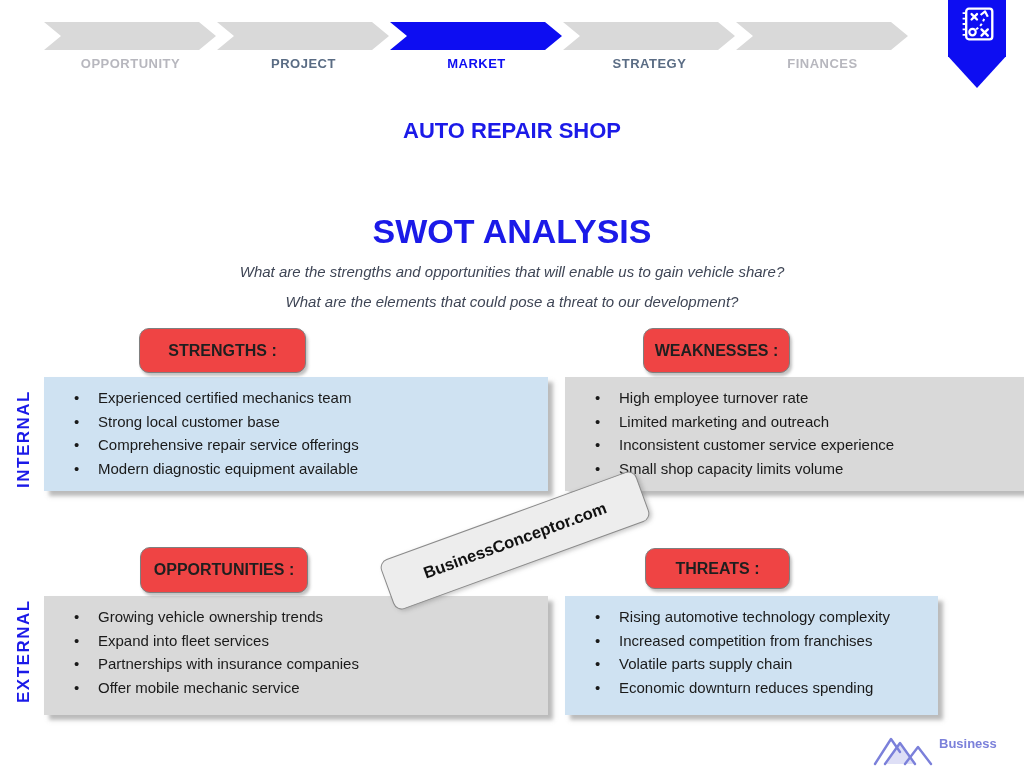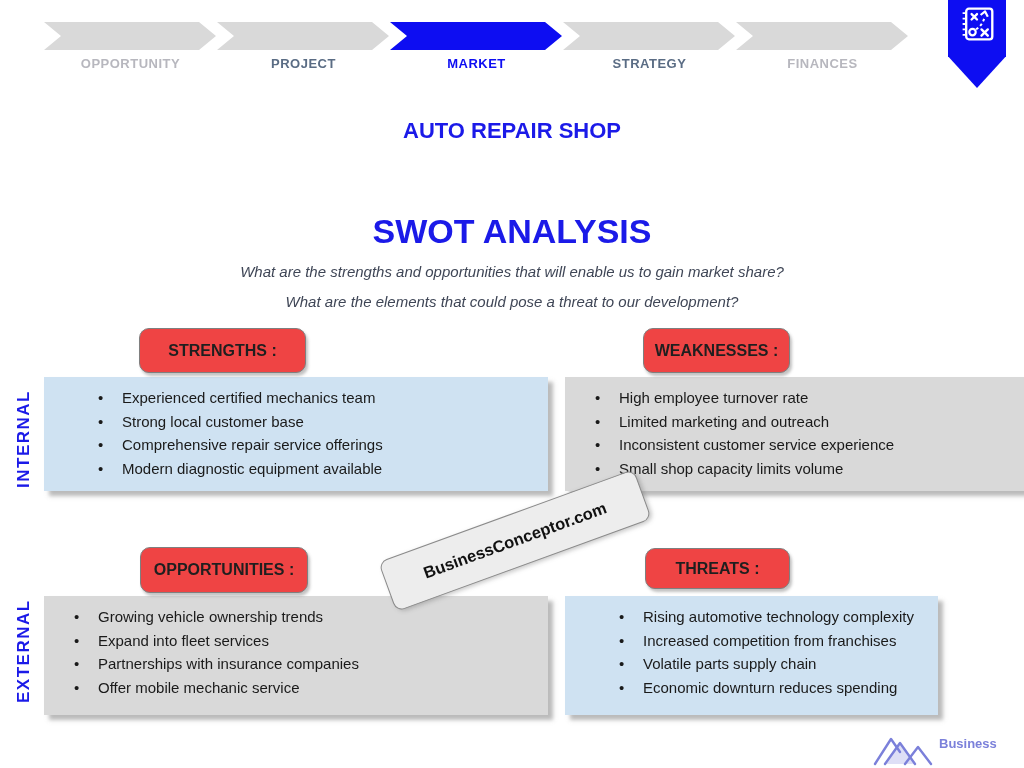--- a/index.html
+++ b/index.html
@@ -44,21 +44,21 @@
              display:flex; align-items:center; justify-content:center;
              font-size:16px; font-weight:bold; color:#1f1f1f;
              box-shadow:2px 3px 3px rgba(120,120,120,.45); z-index:2; }
   .h-strengths     { left:139px; top:328px; width:167px; height:45px; }
   .h-weaknesses    { left:643px; top:328px; width:147px; height:45px; }
   .h-opportunities { left:140px; top:547px; width:168px; height:46px; }
   .h-threats       { left:645px; top:548px; width:145px; height:41px; }
 
   
   .panel { position:absolute; box-shadow:5px 5px 4px rgba(120,120,120,.5); z-index:1; }
-  .panel.blue { background:#cfe2f2;padding-left:24px; }
+  .panel.blue { background:#cfe2f2; }
   .panel.gray { background:#d9d9d9; }
   .p-strengths     { left:44px;  top:377px; width:504px; height:114px; }
   .p-weaknesses    { left:565px; top:377px; width:483px; height:114px; }
   .p-opportunities { left:44px;  top:596px; width:504px; height:119px; }
   .p-threats       { left:565px; top:596px; width:373px; height:119px; }
   .panel ul { list-style:none; margin:9px 0 0 30px; }
   .panel li { position:relative; padding-left:24px; font-size:15px; line-height:23.5px; color:#1a1a1a; }
   .panel li::before { content:"\2022"; position:absolute; left:0; top:0; color:#1a1a1a; }
 
   
@@ -101,21 +101,21 @@
       <path d="M14 9l6 6 M20 9l-6 6" stroke="#ffffff" stroke-width="2.6" fill="none" stroke-linecap="round"></path>
       <path d="M25 26l7 7 M32 26l-7 7" stroke="#ffffff" stroke-width="2.6" fill="none" stroke-linecap="round"></path>
       <circle cx="15" cy="29" r="3.6" fill="none" stroke="#ffffff" stroke-width="2.4"></circle>
       <path d="M19 26c4-3 7-6 9-12" fill="none" stroke="#ffffff" stroke-width="2.2" stroke-dasharray="3 3"></path>
       <path d="M24 10l5-4 3 6" fill="none" stroke="#ffffff" stroke-width="2.4" stroke-linejoin="round"></path>
     </svg>
   </div>
 
   <div class="title-main">AUTO REPAIR SHOP</div>
   <div class="title-sub">SWOT ANALYSIS</div>
-  <div class="question q1">What are the strengths and opportunities that will enable us to gain market share?</div>
+  <div class="question q1">What are the strengths and opportunities that will enable us to gain vehicle share?</div>
   <div class="question q2">What are the elements that could pose a threat to our development?</div>
 
   <div class="axis-label axis-internal">INTERNAL</div>
   <div class="axis-label axis-external">EXTERNAL</div>
 
   <div class="qheader h-strengths">
     <span>STRENGTHS :</span>
   </div>
   <div class="qheader h-weaknesses">
     <span>WEAKNESSES :</span>

